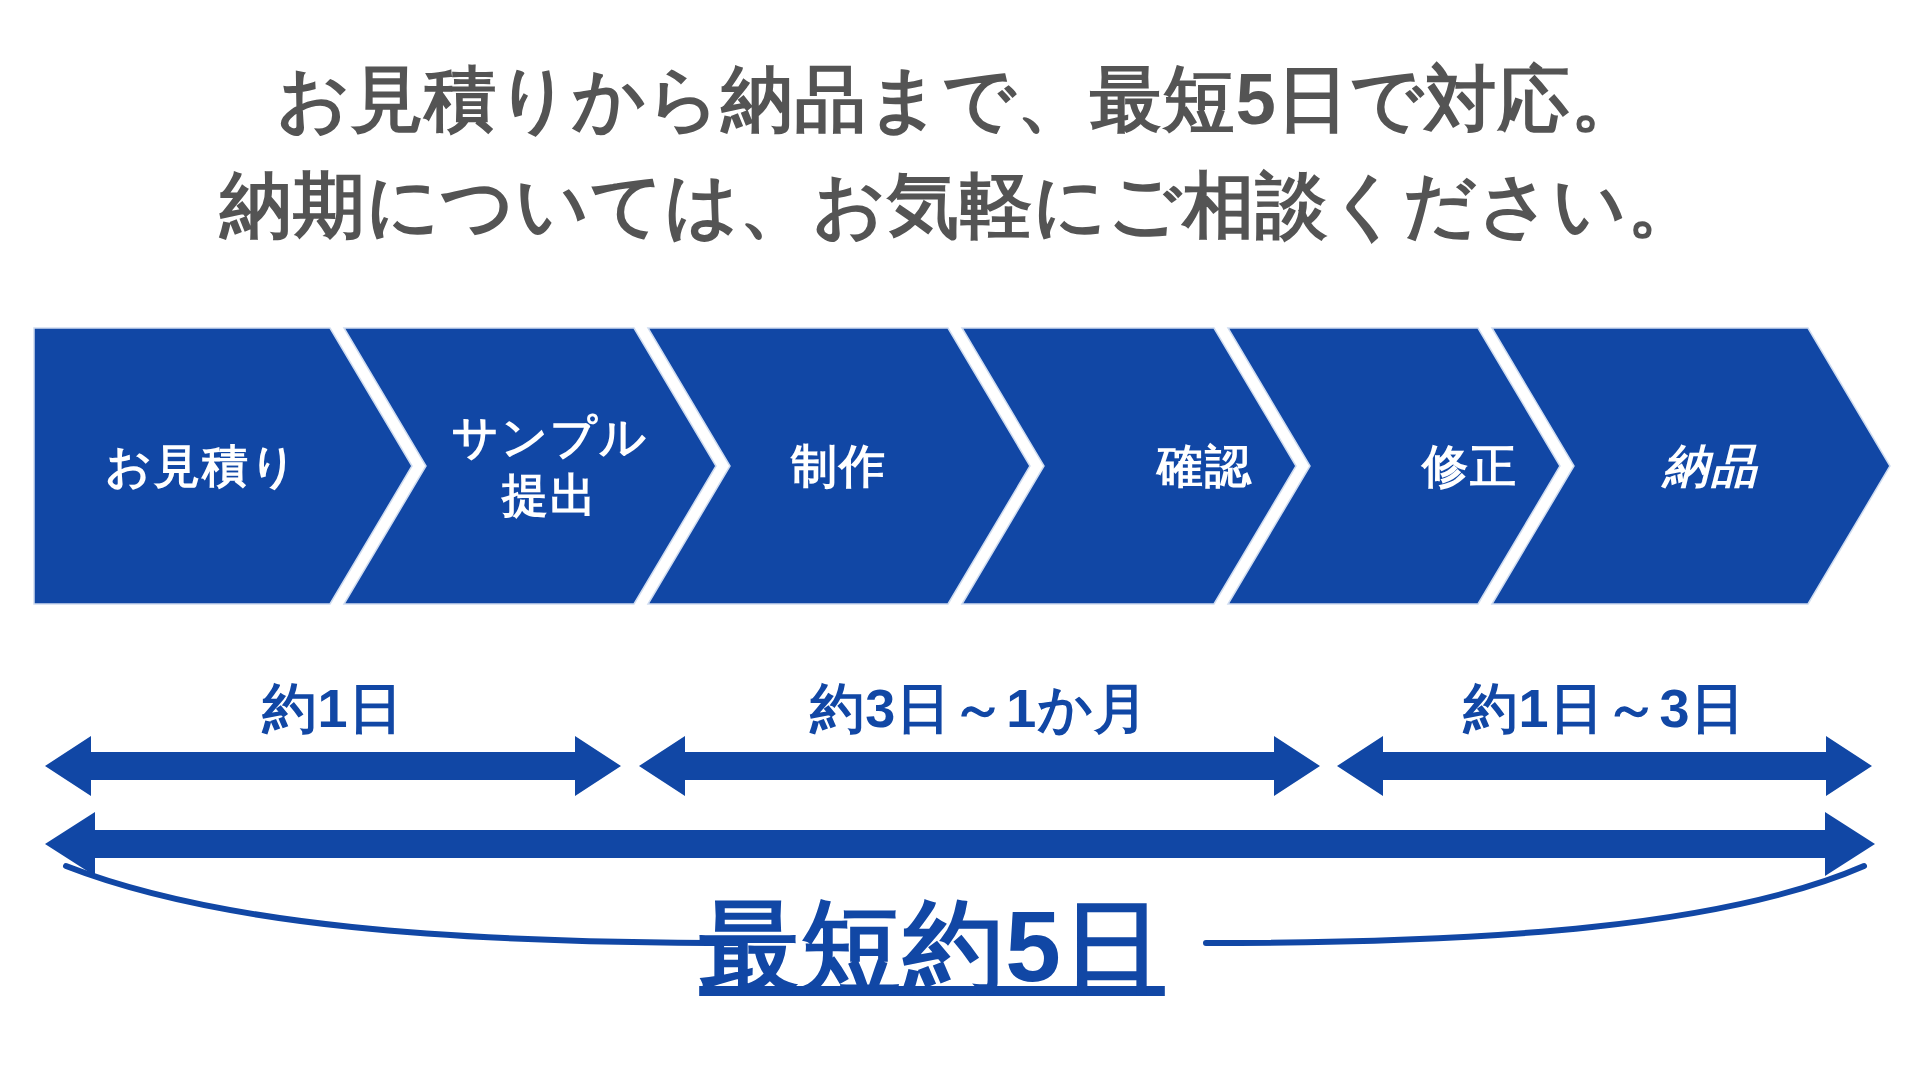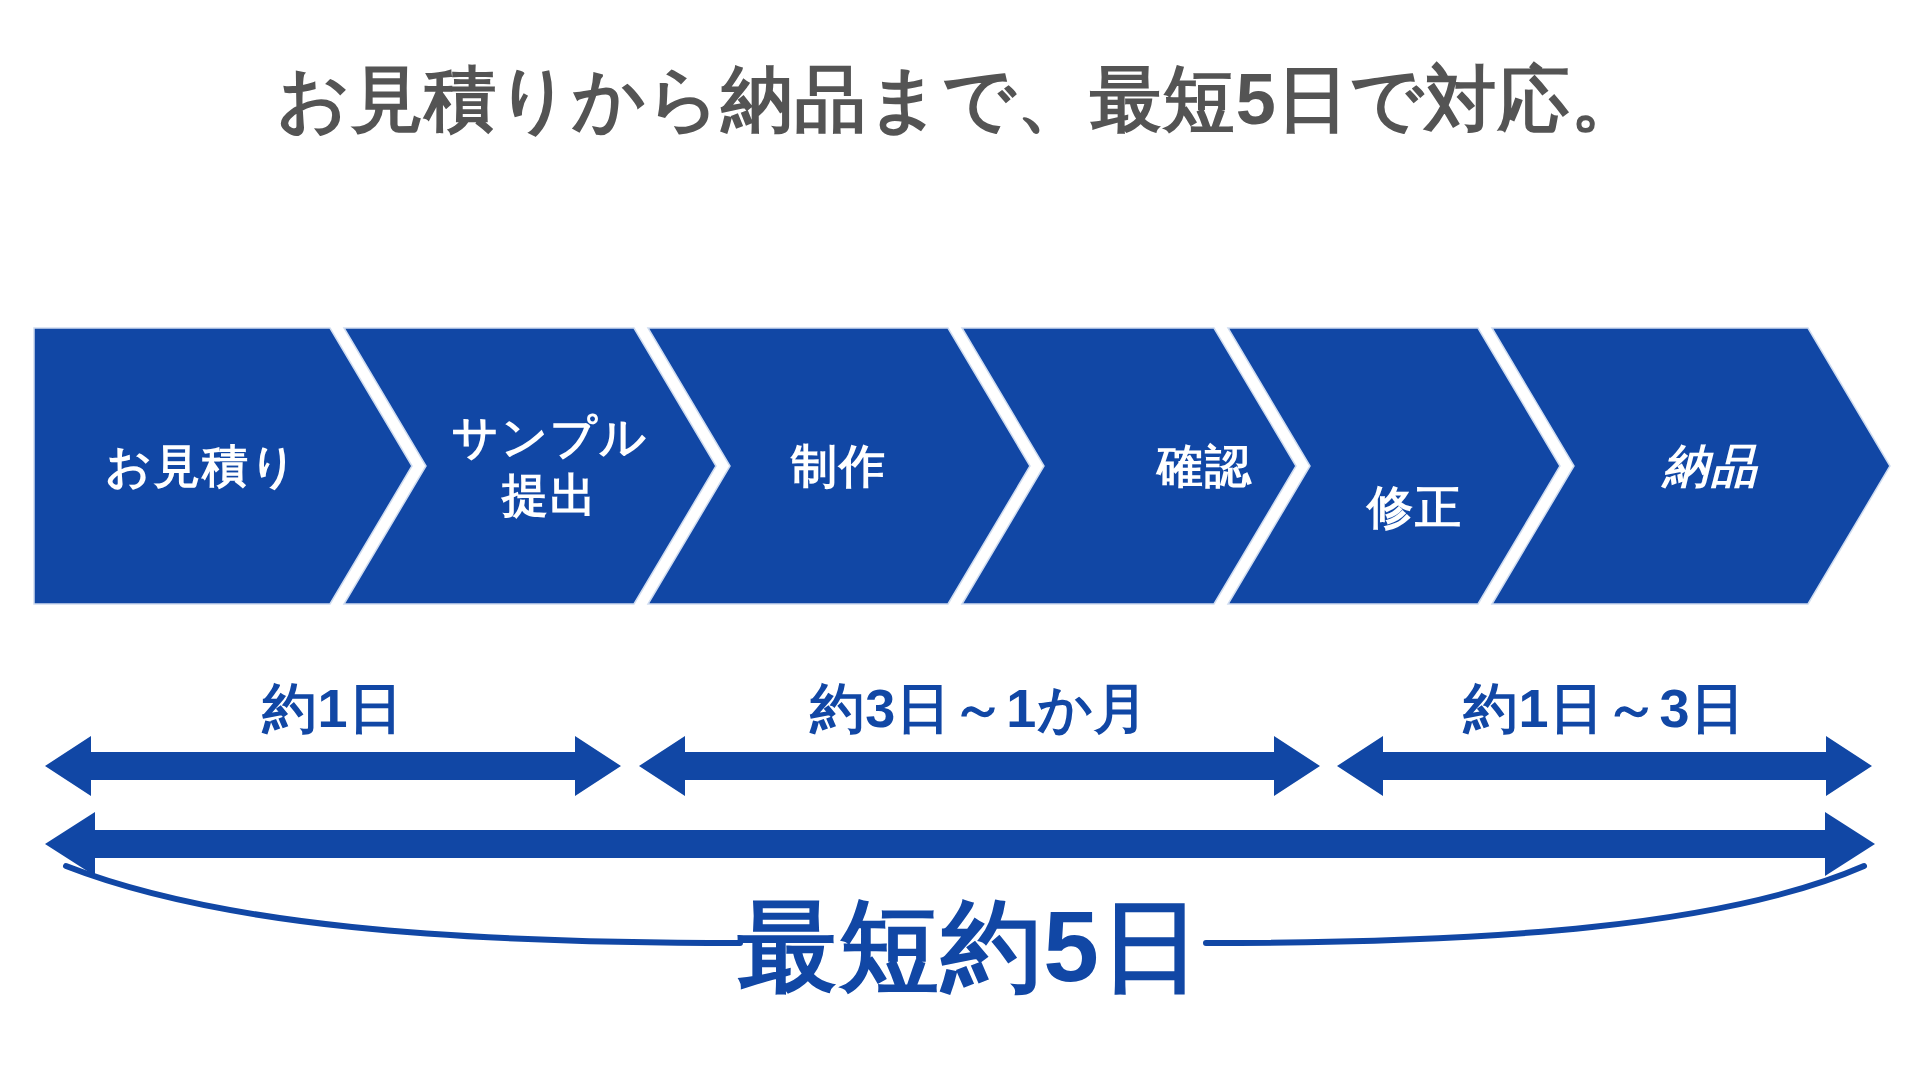--- a/index.html
+++ b/index.html
@@ -28,33 +28,34 @@
     color:var(--step-text-white);font-size:46px;font-weight:bold;
     letter-spacing:2px;line-height:58px;text-align:center;white-space:nowrap;
   }
   .duration-label{
     position:absolute;top:684px;height:62px;
     display:flex;align-items:flex-end;justify-content:center;
     color:var(--primary-blue);font-size:54px;font-weight:bold;
     letter-spacing:1px;white-space:nowrap;
   }
   .total-label{
-    position:absolute;top:893px;left:710px;width:520px;height:110px;
+    position:absolute;top:893px;left:672px;width:520px;height:110px;
     display:flex;align-items:center;justify-content:center;
     color:var(--primary-blue);font-size:100px;font-weight:bold;
-    letter-spacing:2px;white-space:nowrap;
+    letter-spacing:2px;white-space:nowrap;text-decoration:underline;
   }
 </style>
 </head>
 <body>
 
 <div class="canvas">
 
   <div class="title-block">
     <div>お見積りから納品まで、最短5日で対応。</div>
+    <div>納期については、お気軽にご相談ください。</div>
   </div>
 
   <svg class="diagram-svg" viewBox="0 0 1920 1080" xmlns="http://www.w3.org/2000/svg">
 
     <polygon class="chev" points="34,328 330,328 412,466 330,604 34,604"></polygon>
     <polygon class="chev" points="344,328 634,328 716,466 634,604 344,604 426,466"></polygon>
     <polygon class="chev" points="648,328 948,328 1030,466 948,604 648,604 730,466"></polygon>
     <polygon class="chev" points="962,328 1214,328 1296,466 1214,604 962,604 1044,466"></polygon>
     <polygon class="chev" points="1228,328 1478,328 1560,466 1478,604 1228,604 1310,466"></polygon>
     <polygon class="chev" points="1492,328 1808,328 1890,466 1808,604 1492,604 1574,466"></polygon>
@@ -75,21 +76,21 @@
   <div class="step-label" style="left:426px;width:248px;">
     <div>サンプル</div>
     <div>提出</div>
   </div>
   <div class="step-label" style="left:710px;width:258px;">
     <div>制作</div>
   </div>
   <div class="step-label" style="left:1100px;width:210px;">
     <div>確認</div>
   </div>
-  <div class="step-label" style="left:1311px;width:208px;margin-top:41px;">
+  <div class="step-label" style="left:1366px;width:208px;">
     <div>修正</div>
   </div>
   <div class="step-label" style="left:1574px;width:274px;font-style:italic;">
     <div>納品</div>
   </div>
 
   <div class="duration-label" style="left:45px;width:576px;">約1日</div>
   <div class="duration-label" style="left:639px;width:681px;">約3日～1か月</div>
   <div class="duration-label" style="left:1337px;width:535px;">約1日～3日</div>
 

